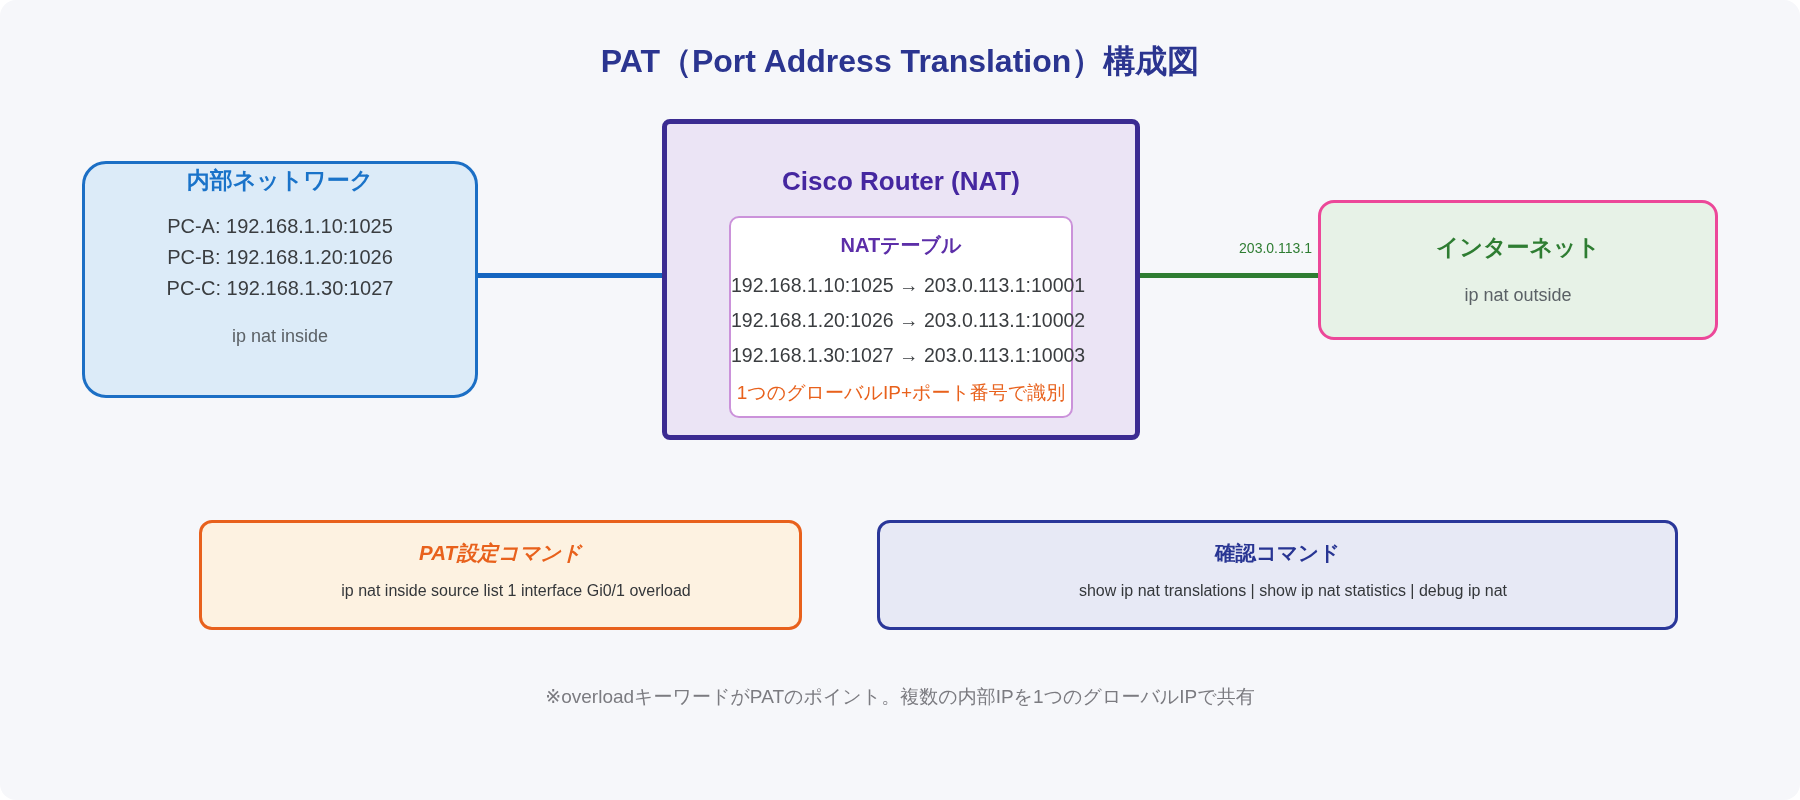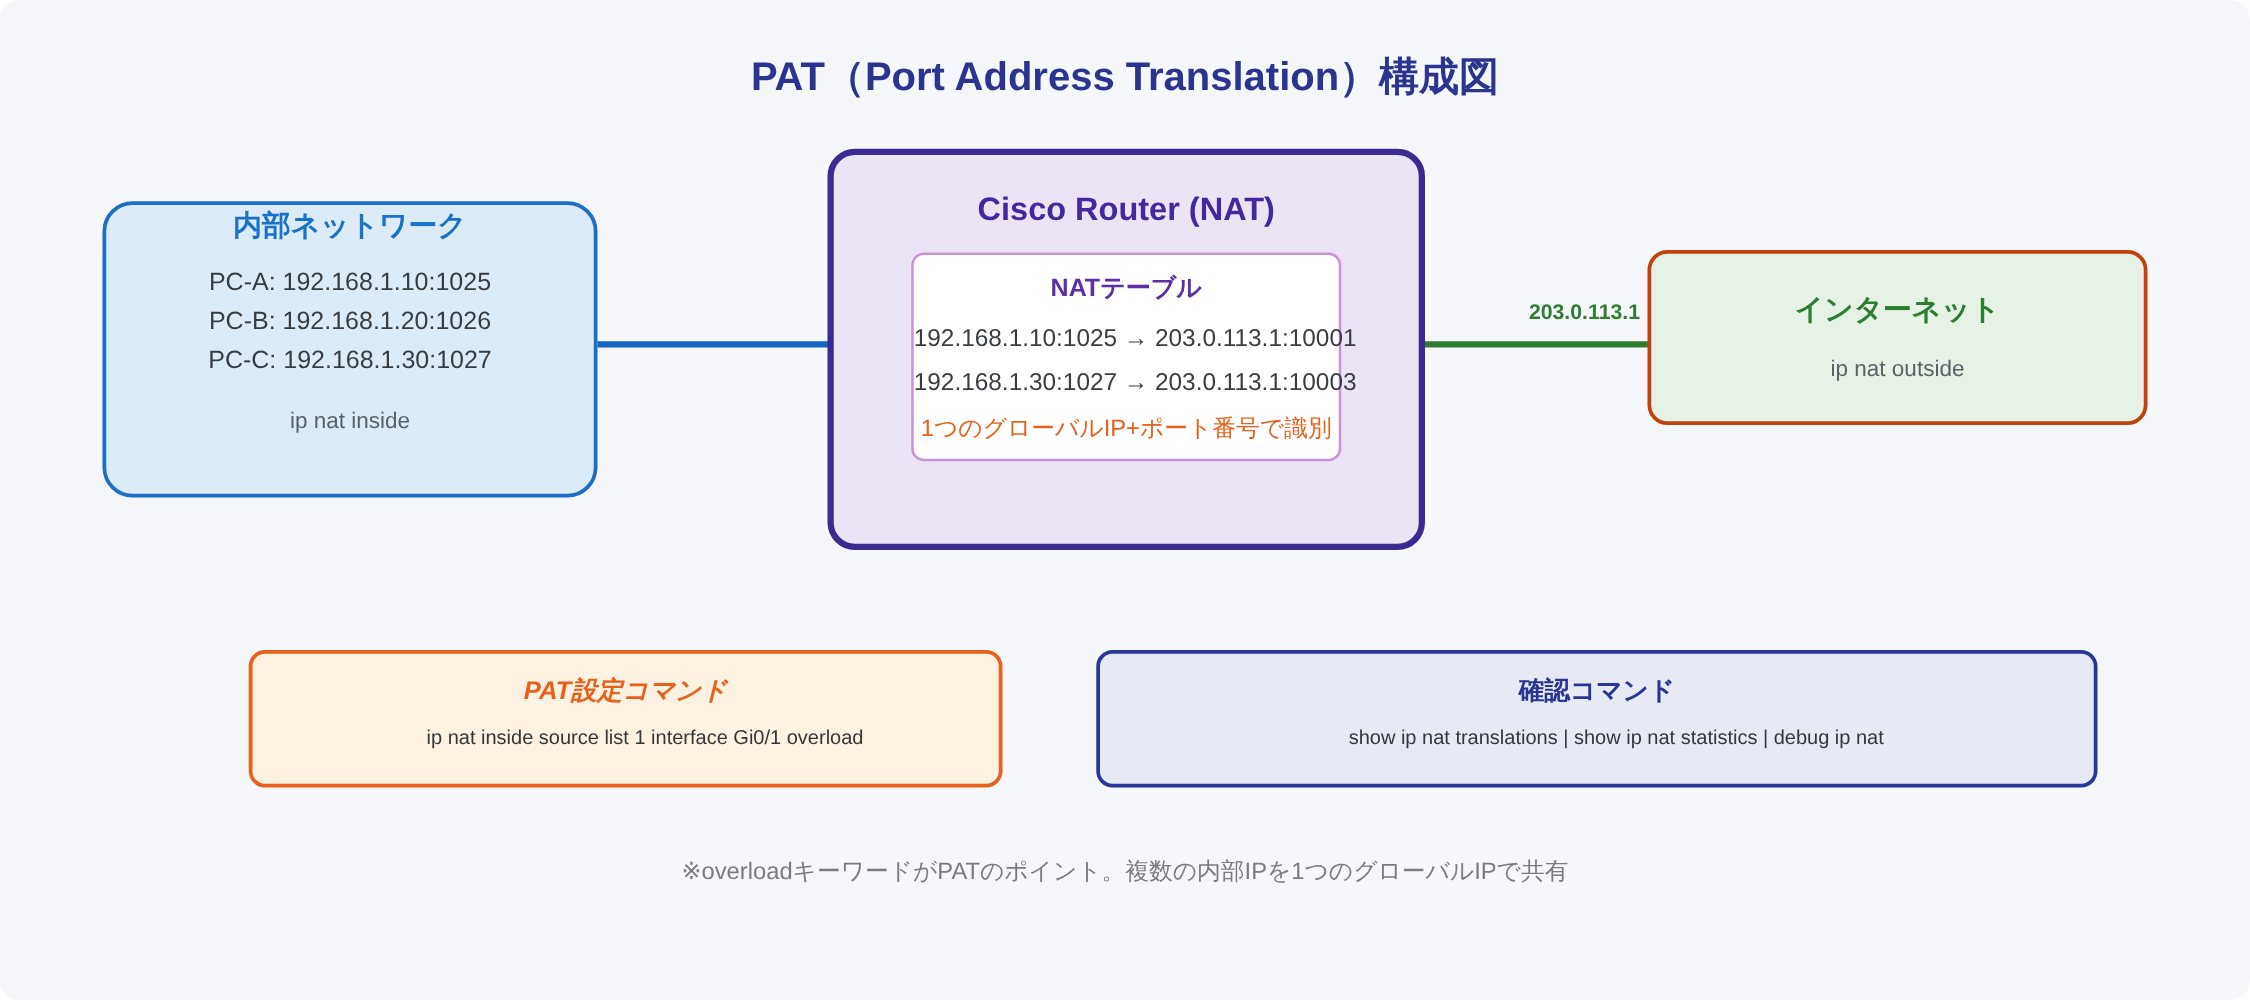--- a/index.html
+++ b/index.html
@@ -41,24 +41,24 @@
     margin-bottom: 16px;
   }
   .host-line { font-size: 20px; color: #3a3d40; line-height: 31px; }
   .iface-label { font-size: 18px; color: #5b6166; line-height: 28px; margin-top: 18px; }
 
   
   .box-router {
     left: 662px; top: 119px; width: 478px; height: 321px;
     background: #ebe4f5;
     border: 5px solid #3b2b91;
-    border-radius: 22px;
+    border-radius: 8px;
     box-sizing: border-box;
     text-align: center;
-    padding-top: 26px;
+    padding-top: 40px;
   }
   .box-router .box-title {
     font-size: 26px; font-weight: 700; color: #4527a0; line-height: 34px;
   }
   .nat-table {
     width: 344px;
     margin: 18px auto 0 auto;
     background: #ffffff;
     border: 2px solid #cb92da;
     border-radius: 10px;
@@ -70,37 +70,37 @@
   .nat-entry { font-size: 19.5px; color: #3a3d40; line-height: 35px; white-space: nowrap; }
   .nat-note {
     font-size: 19px; color: #e8611c; line-height: 28px; margin-top: 6px;
     white-space: nowrap;
   }
 
   
   .box-internet {
     left: 1318px; top: 200px; width: 400px; height: 140px;
     background: #e7f2e7;
-    border: 3px solid #c2410c;
+    border: 3px solid #ec4899;
     border-radius: 16px;
     box-sizing: border-box;
     text-align: center;
     padding-top: 28px;
   }
   .box-internet .box-title {
     font-size: 23px; font-weight: 700; color: #2e7d32; line-height: 32px; margin-bottom: 18px;
   }
 
   
   .link-inside { left: 478px; top: 273px; width: 186px; height: 5px; background: #1565c0; }
   .link-outside { left: 1138px; top: 273px; width: 182px; height: 5px; background: #2e7d32; }
   .wan-ip-label {
     left: 1145px; top: 240px; width: 167px;
     text-align: right;
-    font-size: 17px; color: #2e7d32; font-weight: bold;
+    font-size: 14px; color: #2e7d32;
   }
 
   
   .cmd-box {
     top: 520px; height: 110px;
     border-radius: 13px;
     box-sizing: border-box;
     text-align: center;
     padding-top: 16px;
   }
@@ -143,20 +143,21 @@
     <div class="host-line">PC-B: 192.168.1.20:1026</div>
     <div class="host-line">PC-C: 192.168.1.30:1027</div>
     <div class="iface-label">ip nat inside</div>
   </div>
 
   <div class="abs box-router">
     <div class="box-title">Cisco Router (NAT)</div>
     <div class="nat-table">
       <div class="nat-table-title">NATテーブル</div>
       <div class="nat-entry">192.168.1.10:1025 → 203.0.113.1:10001</div>
+      <div class="nat-entry">192.168.1.20:1026 → 203.0.113.1:10002</div>
       <div class="nat-entry">192.168.1.30:1027 → 203.0.113.1:10003</div>
       <div class="nat-note">1つのグローバルIP+ポート番号で識別</div>
     </div>
   </div>
 
   <div class="abs box-internet">
     <div class="box-title">インターネット</div>
     <div class="iface-label" style="margin-top:0;">ip nat outside</div>
   </div>
 

